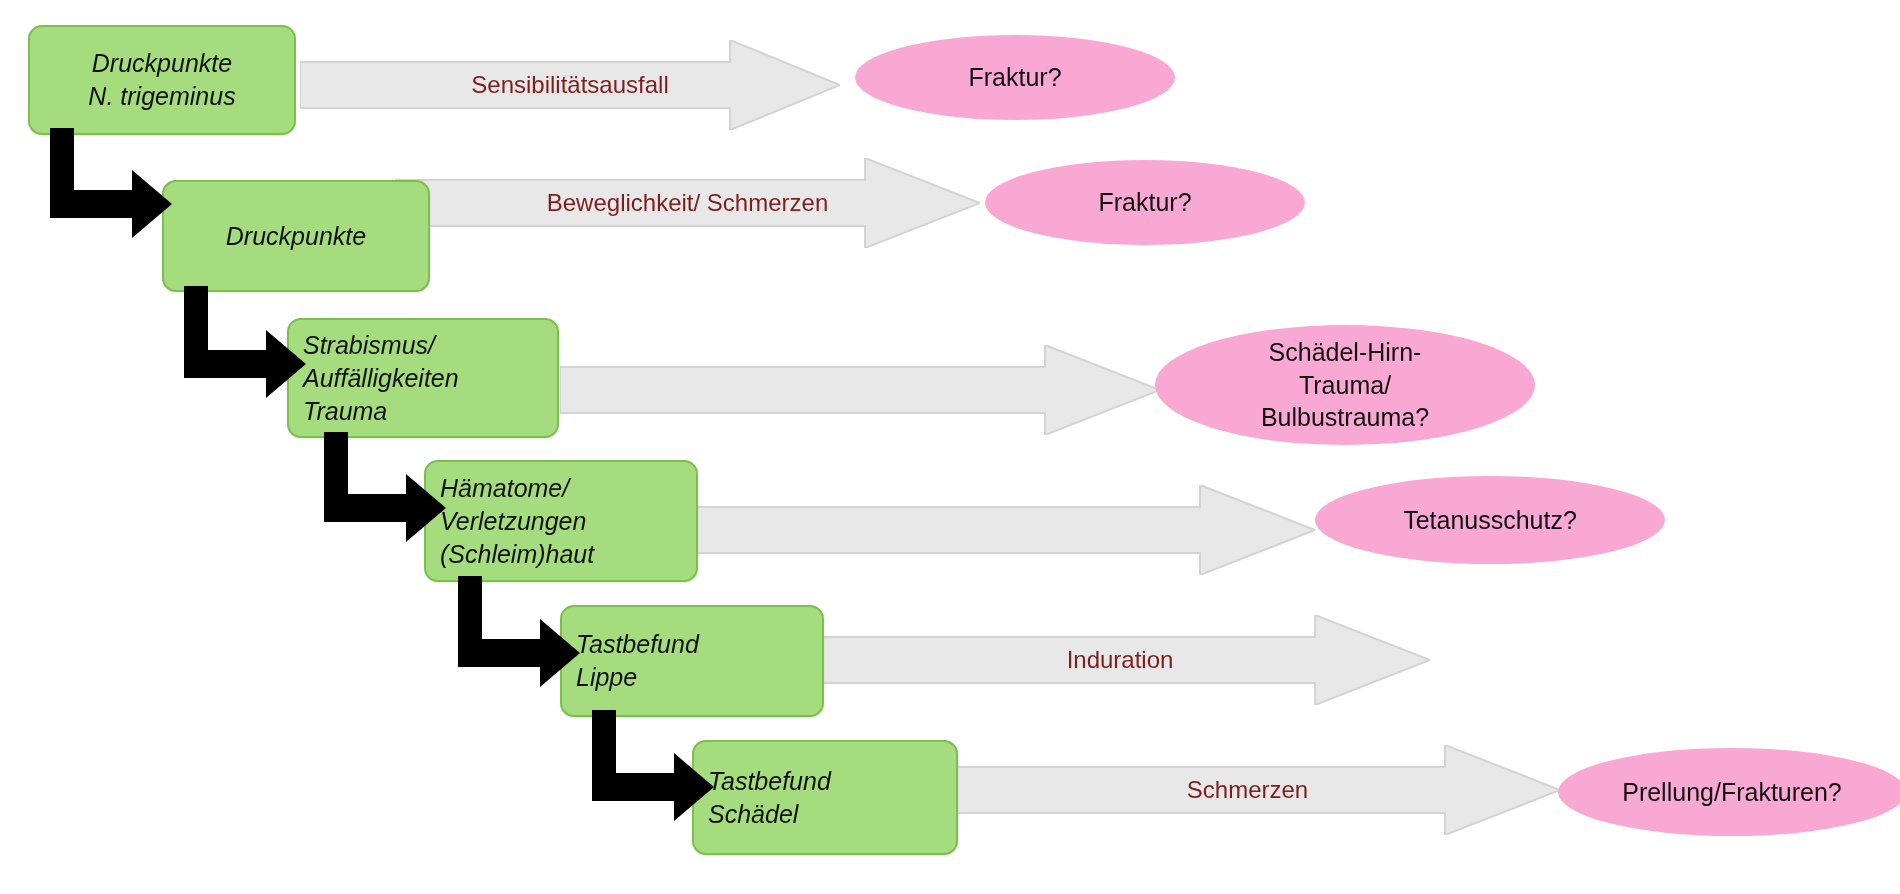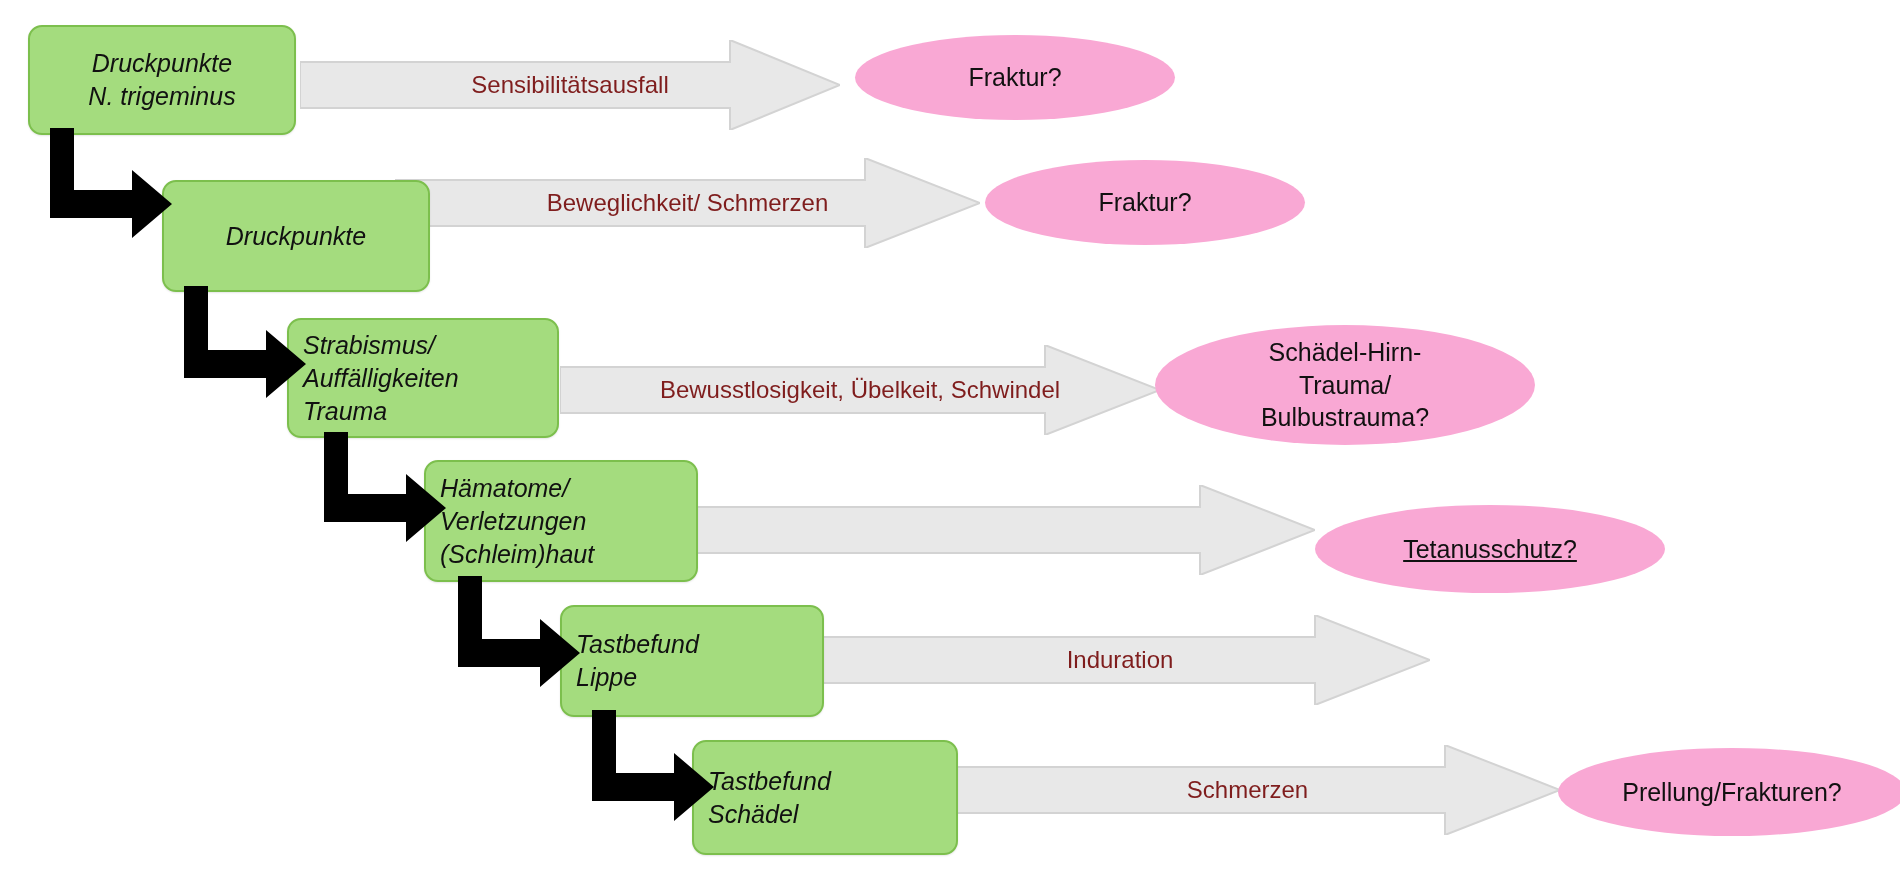--- a/index.html
+++ b/index.html
@@ -124,21 +124,20 @@
   <div class="elbow" style="left:178px; top:286px; width:130px; height:122px;">
     <svg width="130" height="122" viewBox="0 0 130 122" aria-hidden="true">
       <path d="M6,0 L30,0 L30,64 L88,64 L88,44 L128,78 L88,112 L88,92 L6,92 Z" fill="#000000"></path>
     </svg>
   </div>
 
   <div class="barrow" style="left:560px; top:345px; width:600px; height:90px;">
     <svg viewBox="0 0 600 90" preserveAspectRatio="none" aria-hidden="true">
       <polygon points="0,22 485,22 485,0 600,45 485,90 485,68 0,68" fill="#E8E8E8" stroke="#D3D3D3" stroke-width="2"></polygon>
     </svg>
-    <span class="blabel">Bewusstlosigkeit, Übelkeit, Schwindel</span>
   </div>
 
   <div class="node lalign" style="left:287px; top:318px; width:272px; height:120px;">
     <span class="ln">Strabismus/</span>
     <span class="ln">Auffälligkeiten</span>
     <span class="ln">Trauma</span>
   </div>
 
   <div class="oval" style="left:1155px; top:325px; width:380px; height:120px;">
     <span class="ln">Schädel-Hirn-</span>
@@ -158,21 +157,21 @@
     </svg>
     <span class="blabel"></span>
   </div>
 
   <div class="node lalign" style="left:424px; top:460px; width:274px; height:122px;">
     <span class="ln">Hämatome/</span>
     <span class="ln">Verletzungen</span>
     <span class="ln">(Schleim)haut</span>
   </div>
 
-  <div class="oval" style="left:1315px; top:505px; width:350px; height:88px;text-decoration:underline;">
+  <div class="oval" style="left:1315px; top:476px; width:350px; height:88px;">
     <span class="ln">Tetanusschutz?</span>
   </div>
 
   <div class="elbow" style="left:452px; top:576px; width:130px; height:120px;">
     <svg width="130" height="120" viewBox="0 0 130 120" aria-hidden="true">
       <path d="M6,0 L30,0 L30,63 L88,63 L88,43 L128,77 L88,111 L88,91 L6,91 Z" fill="#000000"></path>
     </svg>
   </div>
 
   <div class="barrow" style="left:810px; top:615px; width:620px; height:90px;">

